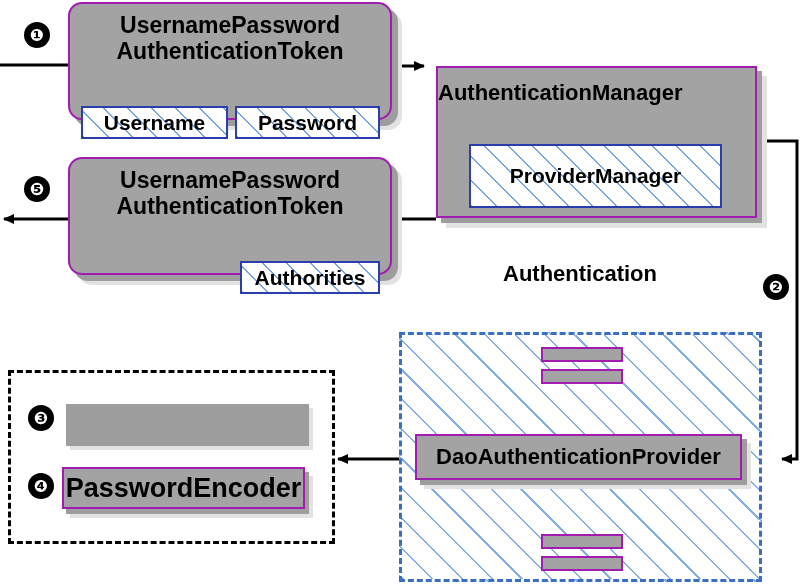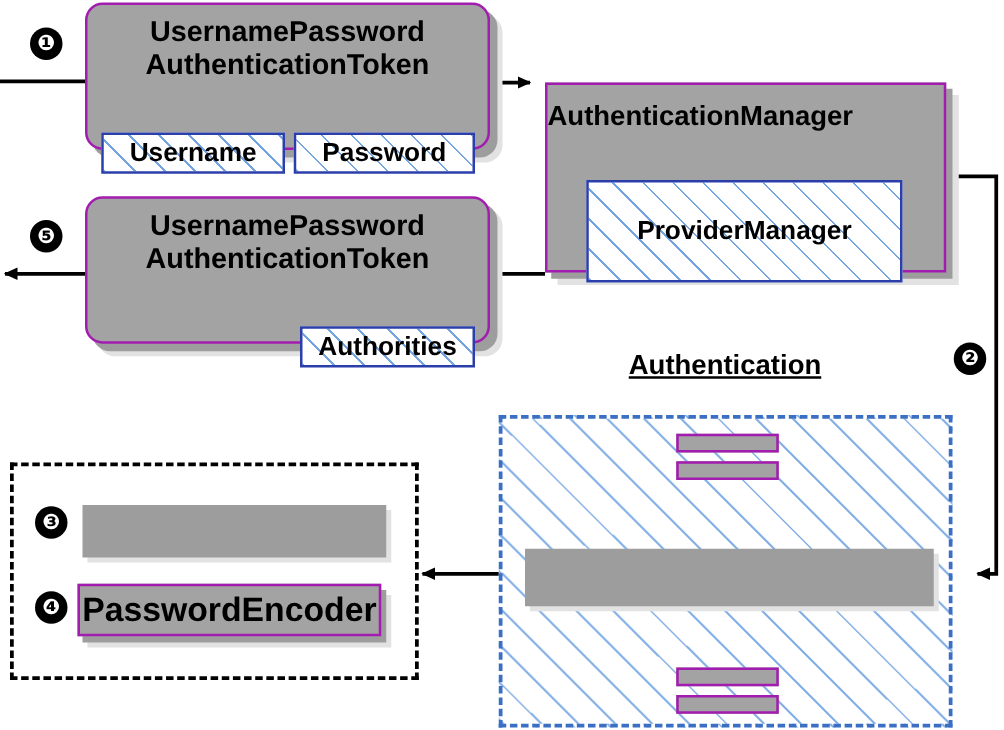--- a/index.html
+++ b/index.html
@@ -182,52 +182,53 @@
     </div>
     <div class="hatch-white" style="left:11px; top:78px; width:147px; height:33px; font-size:21px;">Username</div>
     <div class="hatch-white" style="left:165px; top:78px; width:145px; height:33px; font-size:21px;">Password</div>
   </div>
 
   <div class="shadow-light" style="left:446px; top:76px; width:321px; height:152px;"></div>
   <div class="shadow-dark" style="left:441px; top:71px; width:321px; height:152px;"></div>
 
   <div class="node-blue" style="left:436px; top:66px; width:321px; height:152px; display:block;">
     <div style="padding-top:12px; font-size:22px; text-align:left;">AuthenticationManager</div>
-    <div class="hatch-white" style="left:31px; top:52px; width:253px; height:82px; font-size:21px;">ProviderManager</div>
+    <div class="hatch-white" style="left:31px; top:52px; width:253px; height:64px; font-size:21px;">ProviderManager</div>
   </div>
 
   <div class="badge abs" style="left:24px; top:176px;">❺</div>
 
   <div class="shadow-light" style="left:78px; top:167px; width:324px; height:118px; border-radius:14px;"></div>
   <div class="shadow-dark" style="left:74px; top:163px; width:324px; height:118px; border-radius:14px;"></div>
 
   <div class="node-blue node-round" style="left:68px; top:157px; width:324px; height:118px; display:block;">
     <div style="padding-top:8px; font-size:23px; line-height:1.13; text-align:center;">
       <div>UsernamePassword</div>
       <div>AuthenticationToken</div>
     </div>
     <div class="hatch-white" style="left:170px; top:78px; width:140px; height:33px; font-size:21px;">Authorities</div>
   </div>
 
-  <div class="plain-label" style="left:456px; top:280px; width:248px; font-size:22px;text-decoration:underline;">
+  <div class="plain-label" style="left:456px; top:262px; width:248px; font-size:22px;">
     <div>Authentication</div>
   </div>
 
   <div class="badge abs" style="left:763px; top:274px;">❷</div>
 
   <div class="dashed-blue-hatch" style="left:399px; top:332px; width:363px; height:250px;"></div>
 
   <div class="node-blue" style="left:541px; top:347px; width:82px; height:15px; border-width:2px;"></div>
   <div class="node-blue" style="left:541px; top:369px; width:82px; height:15px; border-width:2px;"></div>
 
   <div class="node-blue" style="left:541px; top:534px; width:82px; height:15px; border-width:2px;"></div>
   <div class="node-blue" style="left:541px; top:556px; width:82px; height:15px; border-width:2px;"></div>
 
   <div class="shadow-light" style="left:424px; top:443px; width:327px; height:46px;"></div>
   <div class="shadow-dark" style="left:420px; top:439px; width:327px; height:46px;"></div>
+  <div class="node-blue" style="left:415px; top:434px; width:327px; height:46px; font-size:22px;">DaoAuthenticationProvider</div>
 
   <div class="dashed-black" style="left:8px; top:370px; width:327px; height:174px;"></div>
 
   <div class="badge abs" style="left:28px; top:405px;">❸</div>
   <div class="shadow-light" style="left:70px; top:408px; width:243px; height:42px;"></div>
   <div class="shadow-dark" style="left:66px; top:404px; width:243px; height:42px;"></div>
 
   <div class="badge abs" style="left:28px; top:473px;">❹</div>
   <div class="shadow-light" style="left:70px; top:476px; width:243px; height:42px;"></div>
   <div class="shadow-dark" style="left:66px; top:472px; width:243px; height:42px;"></div>

